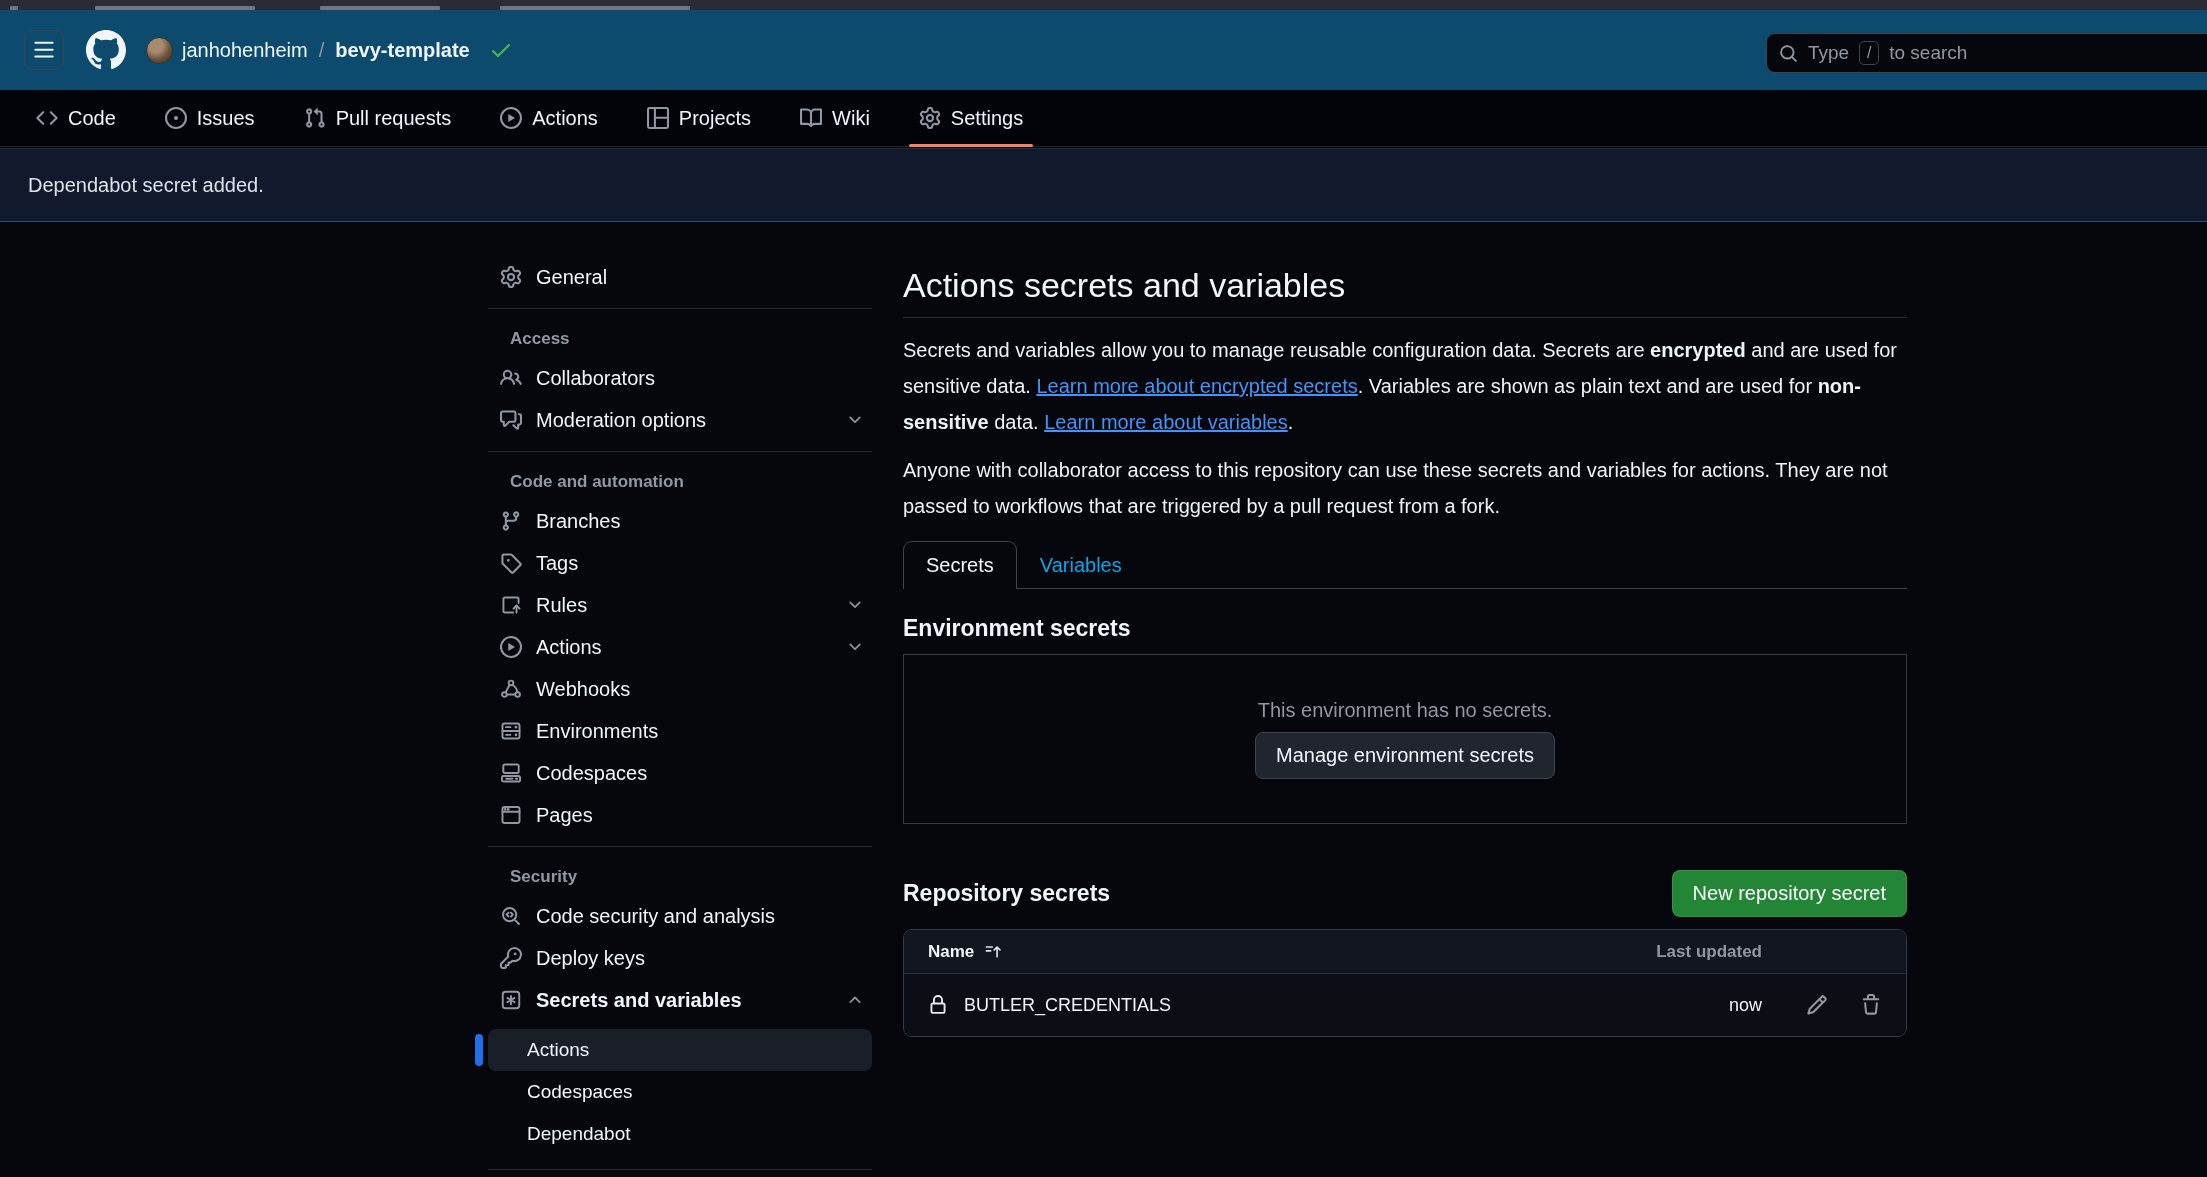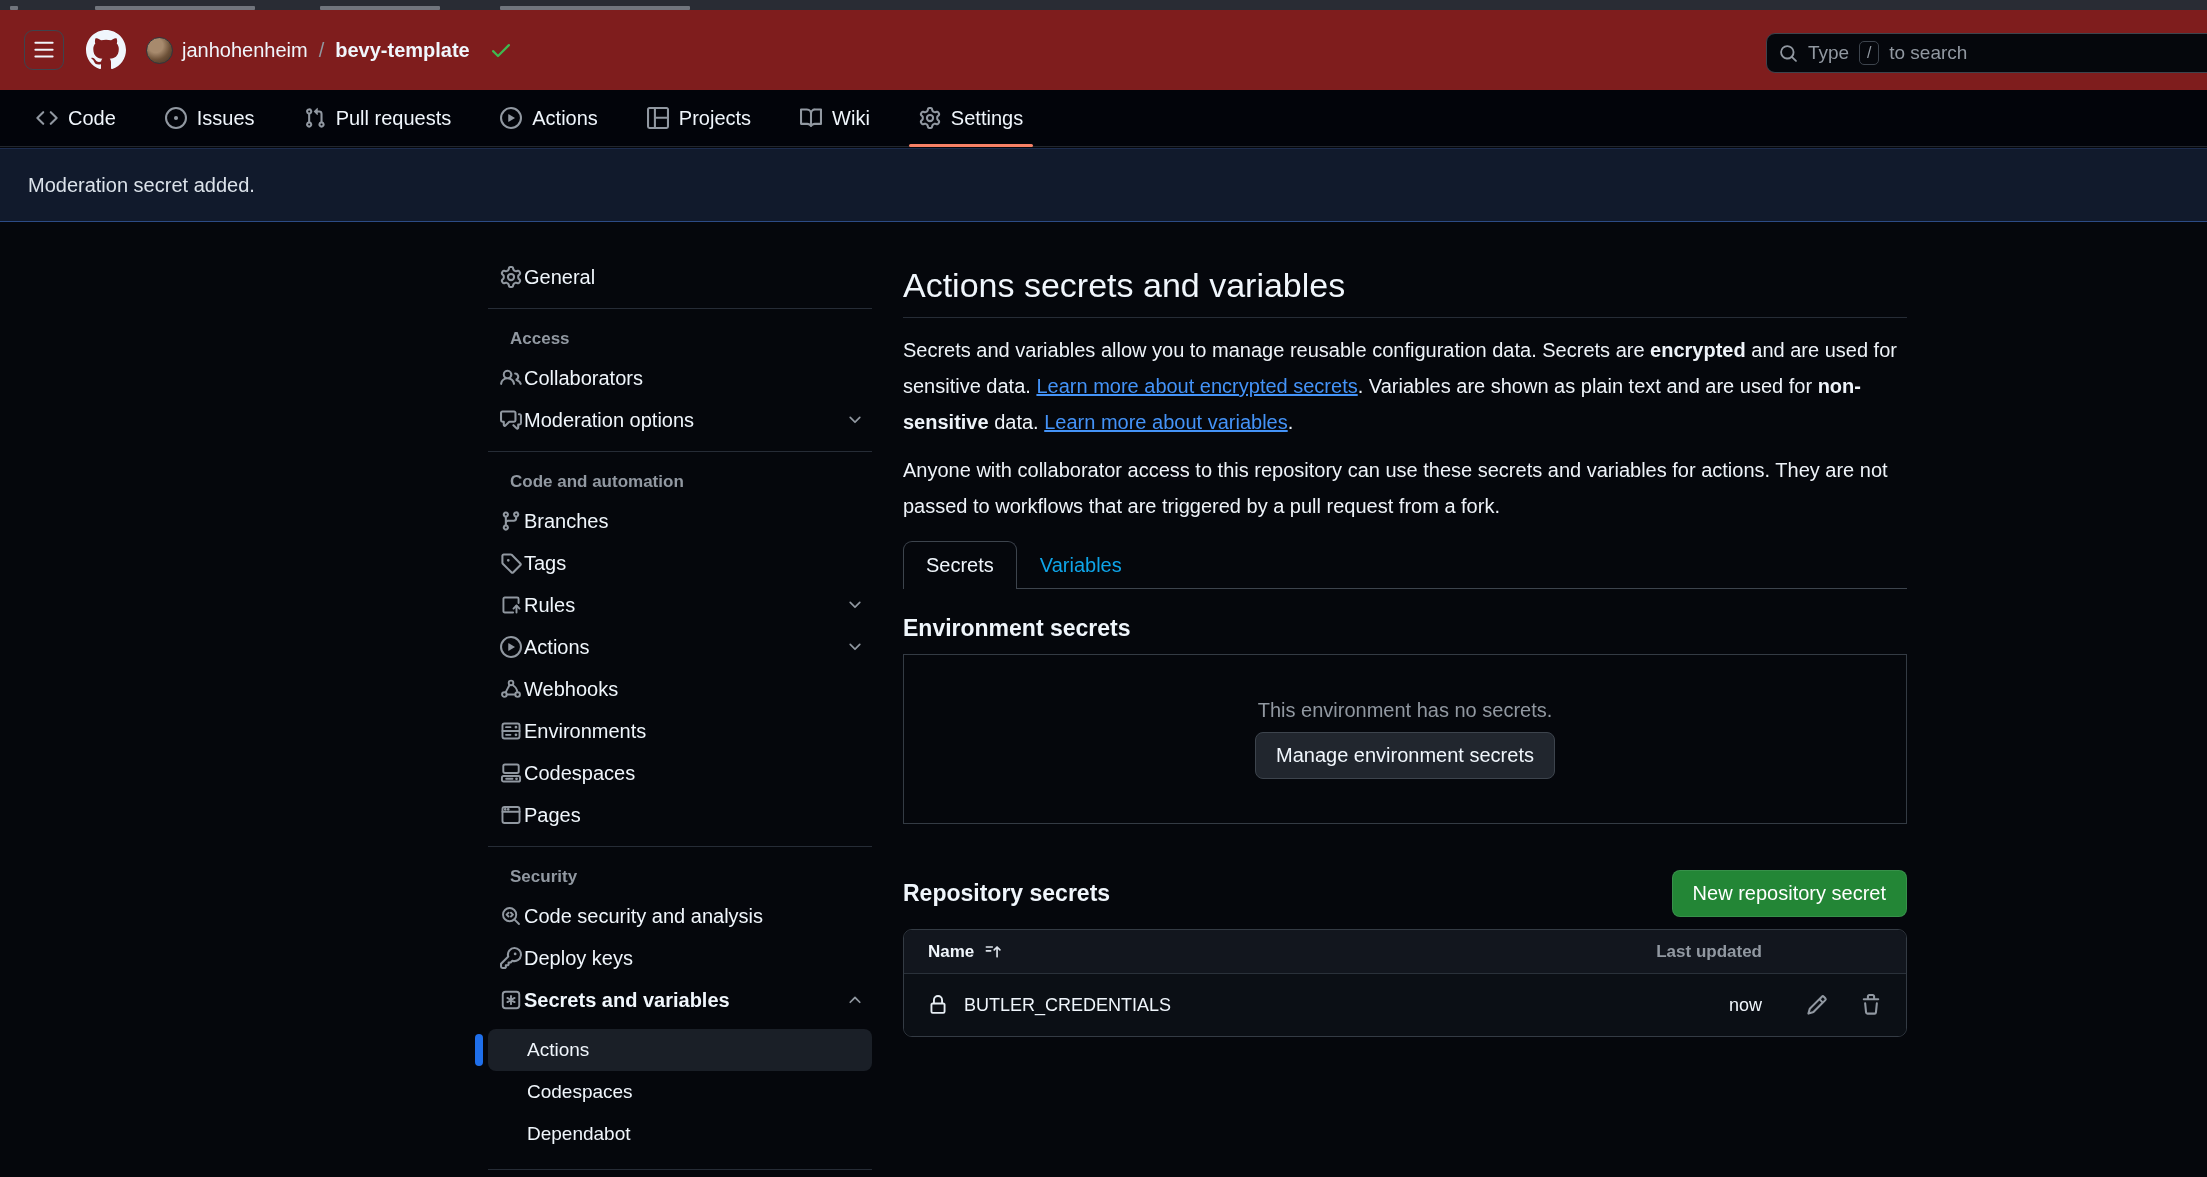--- a/index.html
+++ b/index.html
@@ -10,21 +10,21 @@
     -webkit-font-smoothing:antialiased;
   }
   svg.icn { display:block; fill:currentColor; }
   .stroke-icn { fill:none; stroke:currentColor; stroke-width:1.4; stroke-linecap:round; stroke-linejoin:round; }
 
   
   .browser-strip { position:absolute; left:0; top:0; width:2207px; height:10px; background:#292c34; }
   .browser-strip .frag { position:absolute; top:6px; height:4px; background:#b9bdc6; opacity:.5; border-radius:1px; }
 
   
-  .app-header { position:absolute; left:0; top:10px; width:2207px; height:80px; background:#7f1d1d; display:flex; align-items:center; }
+  .app-header { position:absolute; left:0; top:10px; width:2207px; height:80px; background:#0c4a6e; display:flex; align-items:center; }
   .hamburger-btn { margin-left:24px; width:40px; height:40px; border:1px solid #3d444d; border-radius:9px; background:transparent; color:#f0f6fc; display:flex; align-items:center; justify-content:center; cursor:pointer; }
   .gh-logo { margin-left:22px; width:40px; height:40px; color:#f0f6fc; }
   .crumb { display:flex; align-items:center; margin-left:20px; font-size:20px; gap:9px; }
   .crumb .avatar { width:27px; height:27px; border-radius:50%; background:radial-gradient(circle at 35% 30%, #a78a6d 0 30%, #6d5138 60%, #3c2e21 100%); border:1px solid #30363d; }
   .crumb .owner, .crumb .sep { color:#f0f6fc; }
   .crumb .sep { color:#9198a1; margin:0 2px; }
   .crumb .repo { font-weight:700; }
   .crumb .chk { color:#3fb950; margin-left:10px; }
   .search-box { position:absolute; left:1766px; top:23px; width:465px; height:40px; border:1px solid #3d444d; border-radius:9px; display:flex; align-items:center; padding-left:12px; gap:10px; color:#9198a1; font-size:19px; cursor:text; background:#05070c; }
   .search-box .kbd { display:inline-flex; align-items:center; justify-content:center; min-width:20px; height:24px; border:1px solid #3d444d; border-radius:5px; font-size:16px; padding:0 4px; }
@@ -38,21 +38,21 @@
 
   
   .flash { position:absolute; left:0; top:148px; width:2207px; height:74px; background:#111a2c; border-top:1px solid #1c2c4d; border-bottom:1px solid #2c4b85; display:flex; align-items:center; padding-left:28px; font-size:20px; color:#dbe2ea; }
 
   
   .content { position:absolute; left:0; top:222px; width:2207px; bottom:0; }
 
   
   .sidebar { position:absolute; left:478px; top:30px; width:404px; }
   .sb-list { padding:4px 10px 0 10px; }
-  .sb-item { position:relative; height:42px; display:flex; align-items:center; gap:2px; padding:0 8px 0 12px; border-radius:8px; font-size:20px; color:#f0f6fc; cursor:pointer; }
+  .sb-item { position:relative; height:42px; display:flex; align-items:center; gap:14px; padding:0 8px 0 12px; border-radius:8px; font-size:20px; color:#f0f6fc; cursor:pointer; }
   .sb-item .sicn { width:22px; color:#9198a1; display:flex; }
   .sb-item .lbl { flex:1; }
   .sb-item .chev { color:#9198a1; }
   .sb-item.bold .lbl { font-weight:700; }
   .sb-sub { position:relative; height:42px; display:flex; align-items:center; padding-left:39px; border-radius:8px; font-size:19px; color:#f0f6fc; cursor:pointer; }
   .sb-sub.selected { background:#1a1f27; }
   .sb-sub.selected::before { content:""; position:absolute; left:-13px; top:5px; bottom:5px; width:8px; border-radius:4px; background:#1f6feb; }
   .sb-divider { border-top:1px solid #262c36; margin-top:10px; }
   .sb-title { padding:20px 0 8px 22px; font-size:17px; font-weight:700; color:#9198a1; }
   .sb-group-sub { margin-top:8px; }
@@ -298,21 +298,21 @@
   </div>
   <div class="repo-tab active">
     <svg class="icn ticn" width="22" height="22" viewBox="0 0 16 16">
         <use href="#i-gear"></use>
       </svg>
     <span>Settings</span>
   </div>
 </nav>
 
 <div class="flash">
-  <span>Moderation secret added.</span>
+  <span>Dependabot secret added.</span>
 </div>
 
 <div class="content">
 
   <aside class="sidebar">
     <div class="sb-list">
       <div class="sb-item">
         <span class="sicn">
             <svg class="icn" width="22" height="22" viewBox="0 0 16 16">
               <use href="#i-gear"></use>

